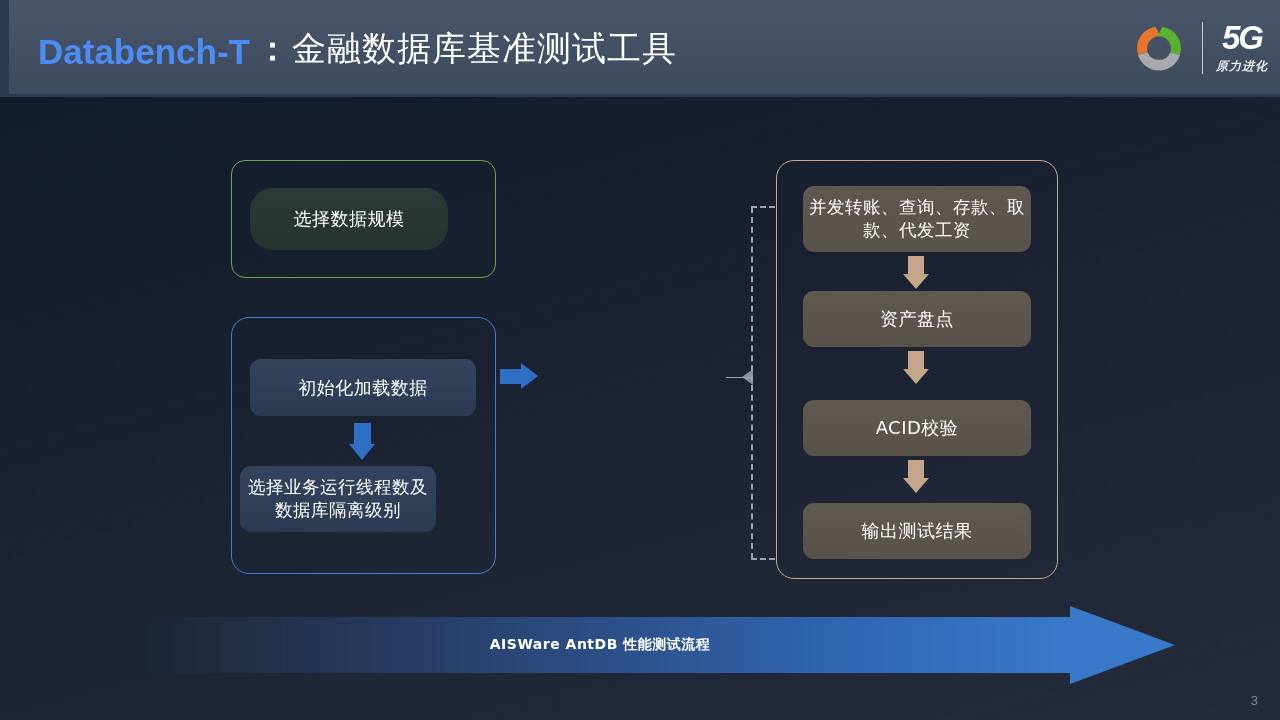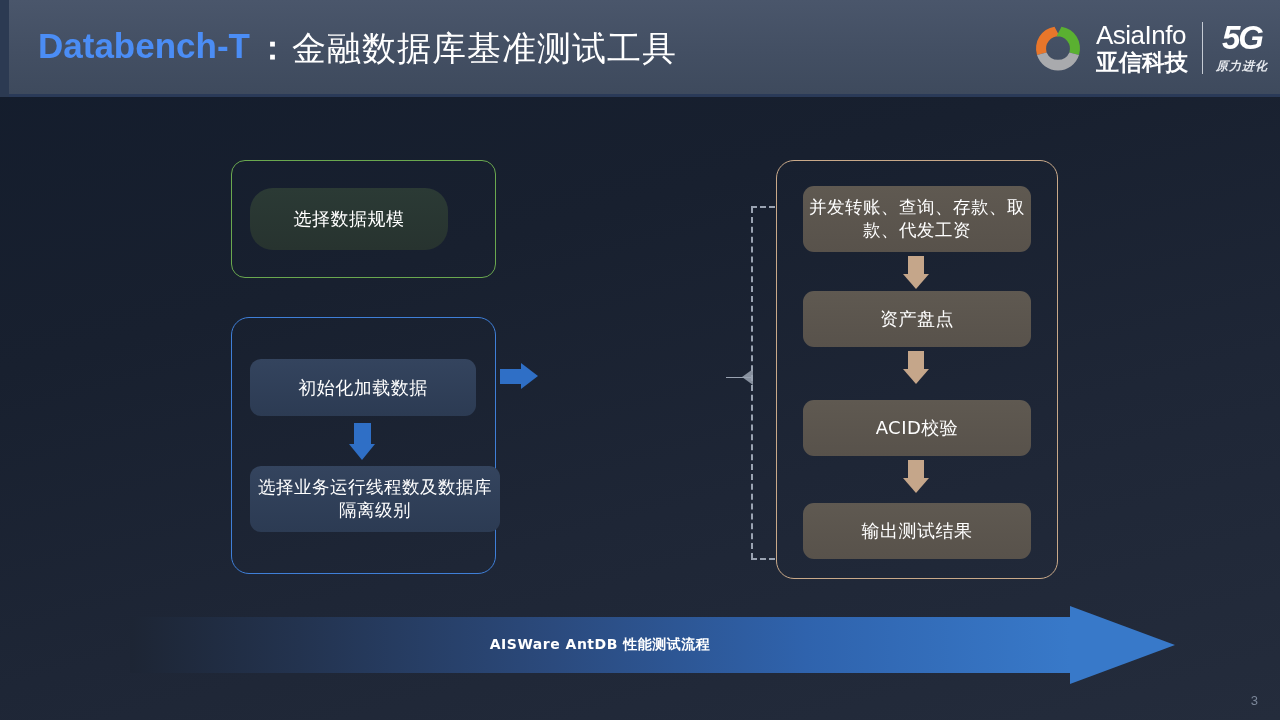--- a/index.html
+++ b/index.html
@@ -30,21 +30,21 @@
   #header-left-accent {
     position: absolute;
     left: 0; top: 0;
     width: 9px; height: 97px;
     background: #2c3a52;
   }
   #title-wrap {
     position: absolute;
     left: 38px; top: 26px;
     display: flex;
-    align-items: flex-start;
+    align-items: flex-end;
     white-space: nowrap;
   }
   #title-en {
     font-size: 35px;
     font-weight: bold;
     color: #4b8df5;
     letter-spacing: 0px;
     font-family: "Liberation Sans", sans-serif;
   }
   #title-colon {
@@ -170,21 +170,21 @@
   }
   .node-blue {
     background: linear-gradient(180deg, #34445e 0%, #2c3b53 100%);
   }
   .node-tan {
     background: linear-gradient(180deg, #5f5951 0%, #58524b 100%);
   }
 
   #node-scale   { left: 250px; top: 188px; width: 198px; height: 62px; border-radius: 23px; }
   #node-init    { left: 250px; top: 359px; width: 226px; height: 57px; }
-  #node-thread  { left: 250px; top: 466px; width: 250px; height: 66px; font-size: 17.5px; }
+  #node-thread  { left: 240px; top: 466px; width: 196px; height: 66px; font-size: 17.5px; }
 
   #node-run {
     left: 543px; top: 337px; width: 176px; height: 79px;
     background: linear-gradient(180deg, #2d78cf 0%, #2065b8 100%);
     border-radius: 12px;
     font-size: 20px;
     font-weight: bold;
     letter-spacing: 1px;
   }
 
@@ -339,24 +339,20 @@
     <div id="logo-zone">
       <div id="logo-mark">
         <svg width="58" height="58" viewBox="0 0 58 58" aria-hidden="true">
           <g transform="translate(29,29)">
             <path d="M -21 7 A 22 22 0 0 1 -3.5 -21.3 L 1.5 -11.8 A 12.5 12.5 0 0 0 -11.4 4.4 Z" fill="#e8762a"></path>
             <path d="M 3.5 -21.3 A 22 22 0 0 1 21 7 L 11.4 4.4 A 12.5 12.5 0 0 0 -1.5 -11.8 Z" fill="#5ab031"></path>
             <path d="M -21 7 A 22 22 0 0 0 21 7 L 11.4 4.4 A 12.5 12.5 0 0 1 -11.4 4.4 Z" fill="#a9aaad"></path>
           </g>
         </svg>
       </div>
-      <div id="logo-text">
-        <span id="logo-en">AsiaInfo</span>
-        <span id="logo-cn">亚信科技</span>
-      </div>
       <div id="logo-divider"></div>
       <div id="logo-5g-wrap">
         <span id="logo-5g">5G</span>
         <span id="logo-5g-sub">原力进化</span>
       </div>
     </div>
   </div>
 
   <div class="group-box" id="group-green"></div>
   <div class="node node-green" id="node-scale">选择数据规模</div>

